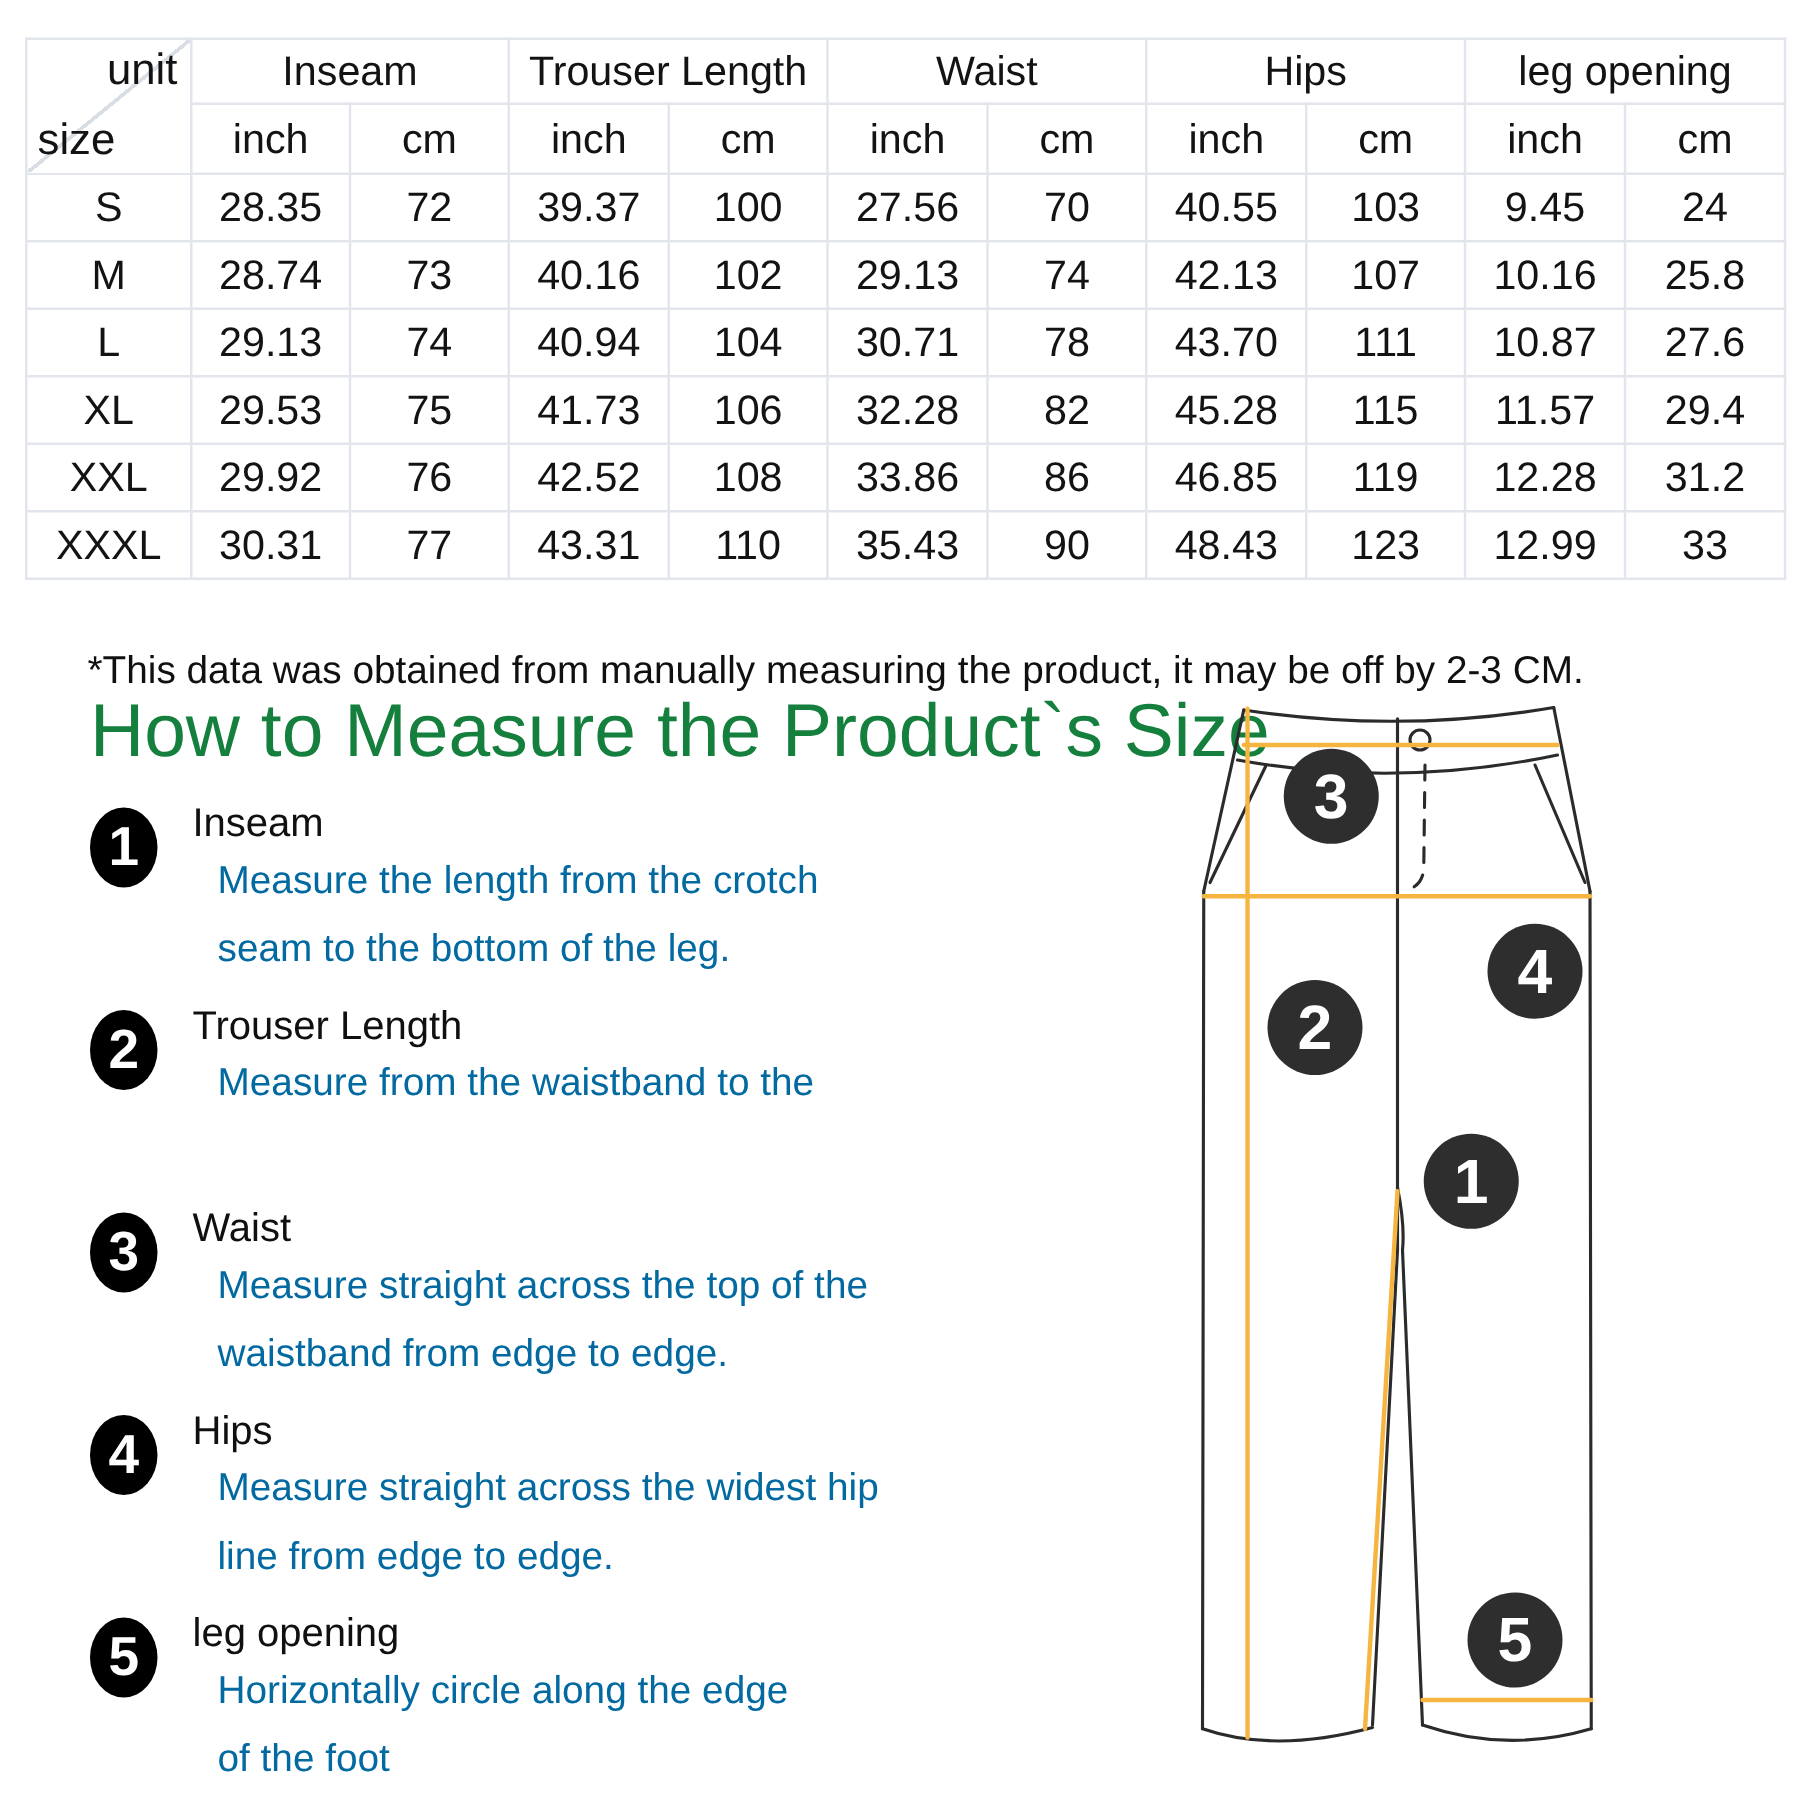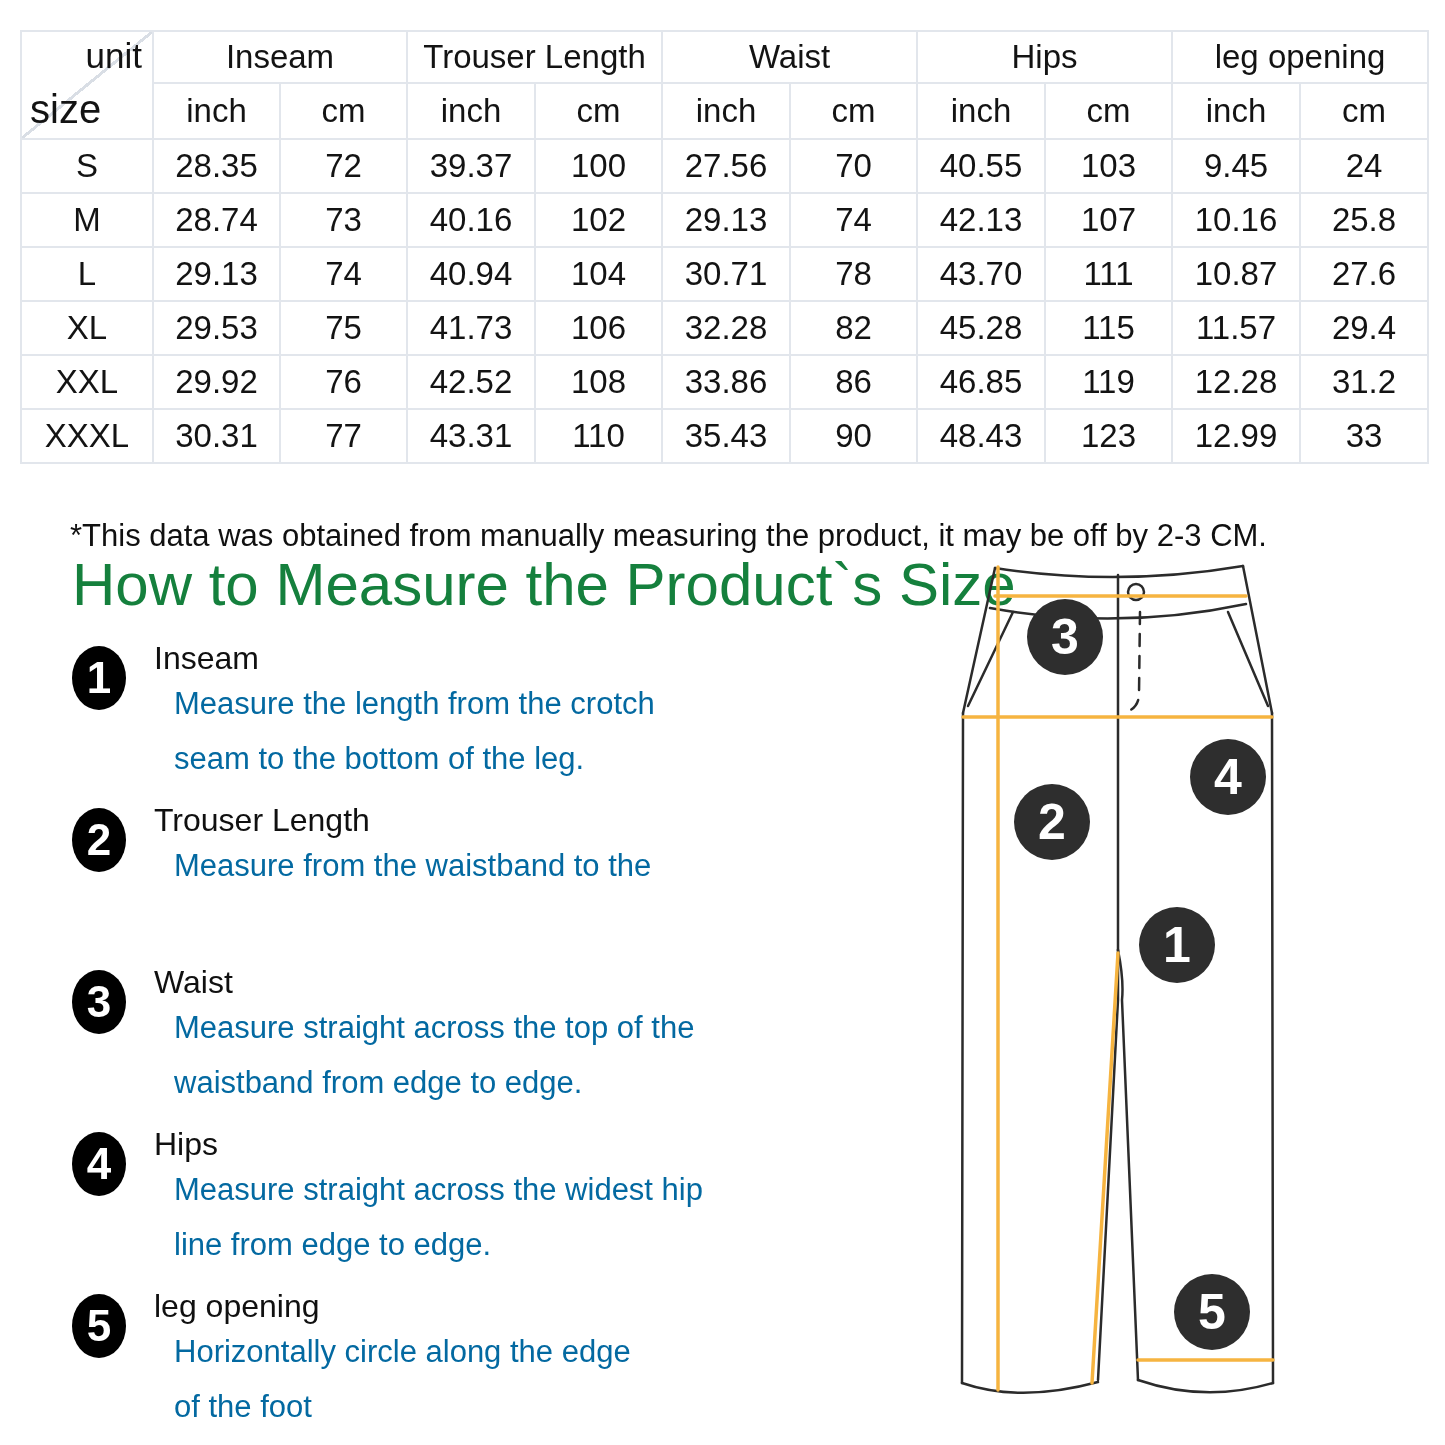--- a/index.html
+++ b/index.html
@@ -24,21 +24,21 @@
   .size-table tbody td { height:52px; }
 
   .corner-cell { position:relative; }
   .corner-diag {
     position:absolute; inset:0;
     background:linear-gradient(to bottom right,
       transparent calc(50% - 1.5px), #d9dee5 calc(50% - 1.5px),
       #d9dee5 calc(50% + 1.5px), transparent calc(50% + 1.5px));
   }
   .corner-unit { position:absolute; top:4px;  right:10px; font-size:35px; }
-  .corner-size { position:absolute; bottom:6px; left:8px;  font-size:40px;margin-top:48px; }
+  .corner-size { position:absolute; bottom:6px; left:8px;  font-size:35px;margin-top:48px; }
 
   
   .note {
     position:absolute; left:70px; top:518px; font-size:31px; color:#101010;
     white-space:nowrap;
   }
   .heading {
     position:absolute; left:72px; top:550px; font-size:60px; color:#15803d;
     white-space:nowrap;
   }

